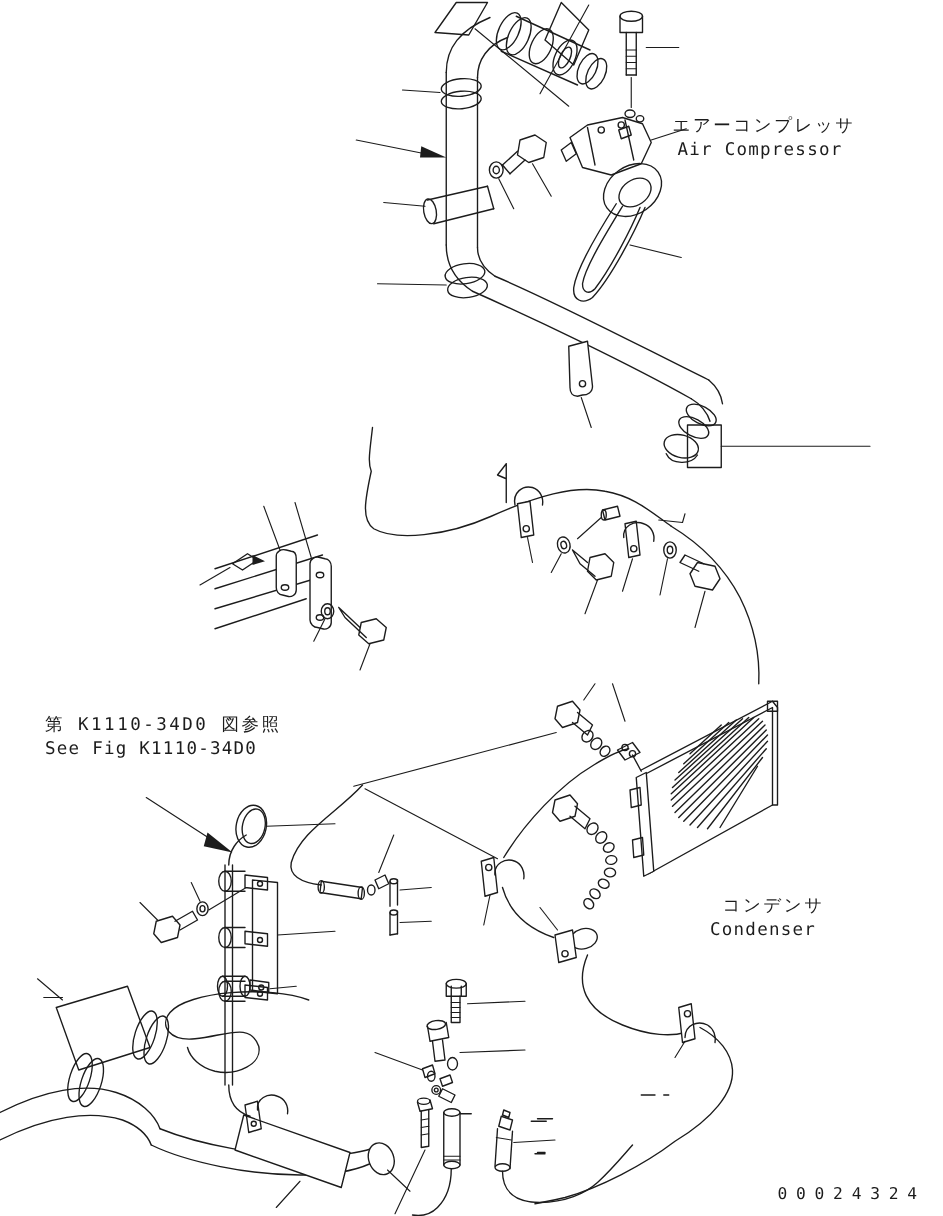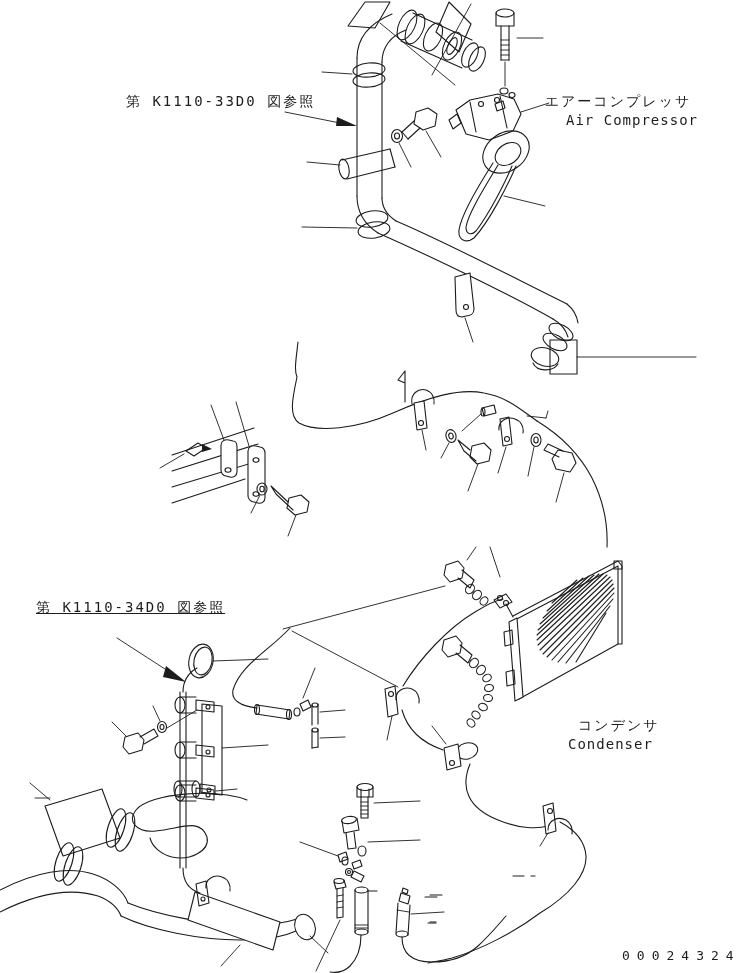--- a/index.html
+++ b/index.html
@@ -392,30 +392,30 @@
     <path class="thin" d="M285,112 L340,123"></path>
     <polygon class="solid" points="337,117 357,126 336,126"></polygon>
   </g>
   <g>
     <path class="thin" d="M117,638 L168,671"></path>
     <polygon class="solid" points="166,666 186,682 163,677"></polygon>
   </g>
 </svg>
 
 <div class="lbl" style="left:126px;top:92px;">
-  <span class="jp" style="display:block;">第 K1110-33D0 図参照</span>
 </div>
 
 <div class="lbl" style="left:538px;top:92px;">
   <span class="jp" style="display:block;text-align:center;">エアーコンプレッサ</span>
-  <span style="display:block;padding-left:4px;margin-left:24px;">Air Compressor</span>
-</div>
-
-<div class="lbl" style="left:36px;top:598px;text-decoration:underline;">
+  <span style="display:block;padding-left:4px;">Air Compressor</span>
+</div>
+
+<div class="lbl" style="left:36px;top:571px;">
   <span class="jp" style="display:block;">第 K1110-34D0 図参照</span>
+  <span style="display:block;">See Fig K1110-34D0</span>
 </div>
 
 <div class="lbl" style="left:568px;top:668px;margin-top:48px;">
   <span class="jp" style="display:block;padding-left:10px;">コンデンサ</span>
   <span style="display:block;">Condenser</span>
 </div>
 
 <div class="num" style="left:622px;top:948px;text-align:right;">
   <span>00024324</span>
 </div>

